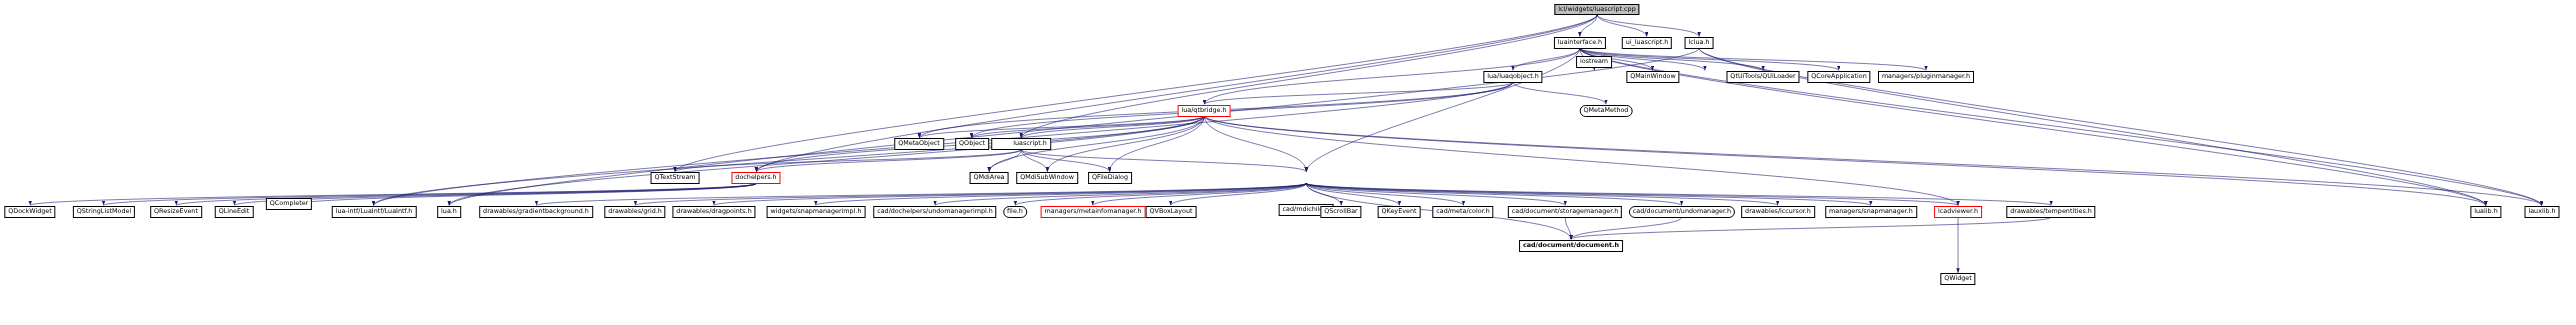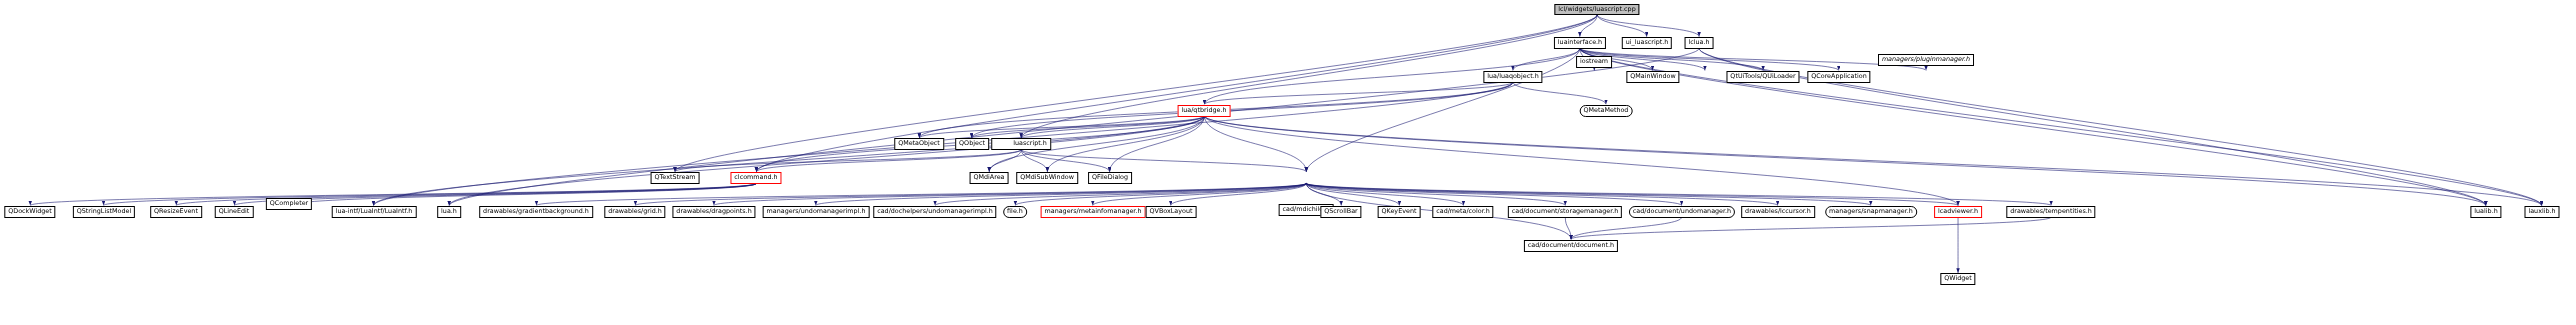--- a/index.html
+++ b/index.html
@@ -106,55 +106,55 @@
       <div class="node root" style="left: 1597px; top: 3.5px;">lcl/widgets/luascript.cpp</div>
       <div class="node" style="left: 1580px; top: 37px;">luainterface.h</div>
       <div class="node" style="left: 1647px; top: 37px;">ui_luascript.h</div>
       <div class="node" style="left: 1699px; top: 37px;">lclua.h</div>
       <div class="node" style="left: 1513px; top: 71px;">lua/luaqobject.h</div>
       <div class="node" style="left: 1594px; top: 56px;">iostream</div>
       <div class="node" style="left: 1653px; top: 71px;">QMainWindow</div>
       <div class="node" style="left: 1705px; top: 71px; margin-left: 35px;">QFile</div>
       <div class="node" style="left: 1763px; top: 71px;">QtUiTools/QUiLoader</div>
       <div class="node" style="left: 1839px; top: 71px;">QCoreApplication</div>
-      <div class="node" style="left: 1926px; top: 54px; font-style: italic;">managers/pluginmanager.h</div>
+      <div class="node" style="left: 1926px; top: 71px;">managers/pluginmanager.h</div>
       <div class="node" style="left: 1606px; top: 105px; border-radius: 6px;">QMetaMethod</div>
       <div class="node trunc" style="left: 1204px; top: 105px;">lua/qtbridge.h</div>
       <div class="node" style="left: 919px; top: 138px;">QMetaObject</div>
       <div class="node" style="left: 972px; top: 138px;">QObject</div>
       <div class="node" style="left: 1021px; top: 138px; padding-left: 21px;">luascript.h</div>
       <div class="node" style="left: 675px; top: 172px;">QTextStream</div>
-      <div class="node trunc" style="left: 756px; top: 172px;">clcommand.h</div>
+      <div class="node trunc" style="left: 756px; top: 172px;">dochelpers.h</div>
       <div class="node" style="left: 989px; top: 172px;">QMdiArea</div>
       <div class="node" style="left: 1047px; top: 172px;">QMdiSubWindow</div>
       <div class="node" style="left: 1110px; top: 172px;">QFileDialog</div>
       <div class="node" style="left: 1306px; top: 172px; margin-top: 32px;">cad/mdichild.h</div>
       <div class="node" style="left: 30px; top: 206px;">QDockWidget</div>
       <div class="node" style="left: 104px; top: 206px;">QStringListModel</div>
       <div class="node" style="left: 176px; top: 206px;">QResizeEvent</div>
       <div class="node" style="left: 234px; top: 206px;">QLineEdit</div>
       <div class="node" style="left: 289px; top: 198px;">QCompleter</div>
       <div class="node" style="left: 374px; top: 206px;">lua-intf/LuaIntf/LuaIntf.h</div>
       <div class="node" style="left: 449px; top: 206px;">lua.h</div>
       <div class="node" style="left: 536px; top: 206px;">drawables/gradientbackground.h</div>
       <div class="node" style="left: 635px; top: 206px;">drawables/grid.h</div>
       <div class="node" style="left: 714px; top: 206px;">drawables/dragpoints.h</div>
-      <div class="node" style="left: 816px; top: 206px;">managers/undomanagerimpl.h</div>
+      <div class="node" style="left: 816px; top: 206px;">widgets/snapmanagerimpl.h</div>
       <div class="node" style="left: 935px; top: 206px;">cad/dochelpers/undomanagerimpl.h</div>
       <div class="node" style="left: 1015px; top: 206px; border-radius: 6px;">file.h</div>
       <div class="node trunc" style="left: 1093px; top: 206px;">managers/metainfomanager.h</div>
       <div class="node" style="left: 1171px; top: 206px;">QVBoxLayout</div>
       <div class="node" style="left: 1341px; top: 206px;">QScrollBar</div>
       <div class="node" style="left: 1399px; top: 206px;">QKeyEvent</div>
       <div class="node" style="left: 1463px; top: 206px;">cad/meta/color.h</div>
       <div class="node" style="left: 1565px; top: 206px;">cad/document/storagemanager.h</div>
       <div class="node" style="left: 1682px; top: 206px; border-radius: 6px;">cad/document/undomanager.h</div>
       <div class="node" style="left: 1778px; top: 206px;">drawables/lccursor.h</div>
-      <div class="node" style="left: 1871px; top: 206px; border-radius: 6px;">managers/snapmanager.h</div>
+      <div class="node" style="left: 1871px; top: 206px;">managers/snapmanager.h</div>
       <div class="node trunc" style="left: 1958px; top: 206px;">lcadviewer.h</div>
       <div class="node" style="left: 2051px; top: 206px;">drawables/tempentities.h</div>
       <div class="node" style="left: 2486px; top: 206px;">lualib.h</div>
       <div class="node" style="left: 2542px; top: 206px;">lauxlib.h</div>
-      <div class="node" style="left: 1571px; top: 240px;">cad/document/document.h</div>
+      <div class="node" style="left: 1571px; top: 240px; font-weight: bold;">cad/document/document.h</div>
       <div class="node" style="left: 1958px; top: 273px;">QWidget</div>
     </div>
 </div>
 
 
 </body></html>

